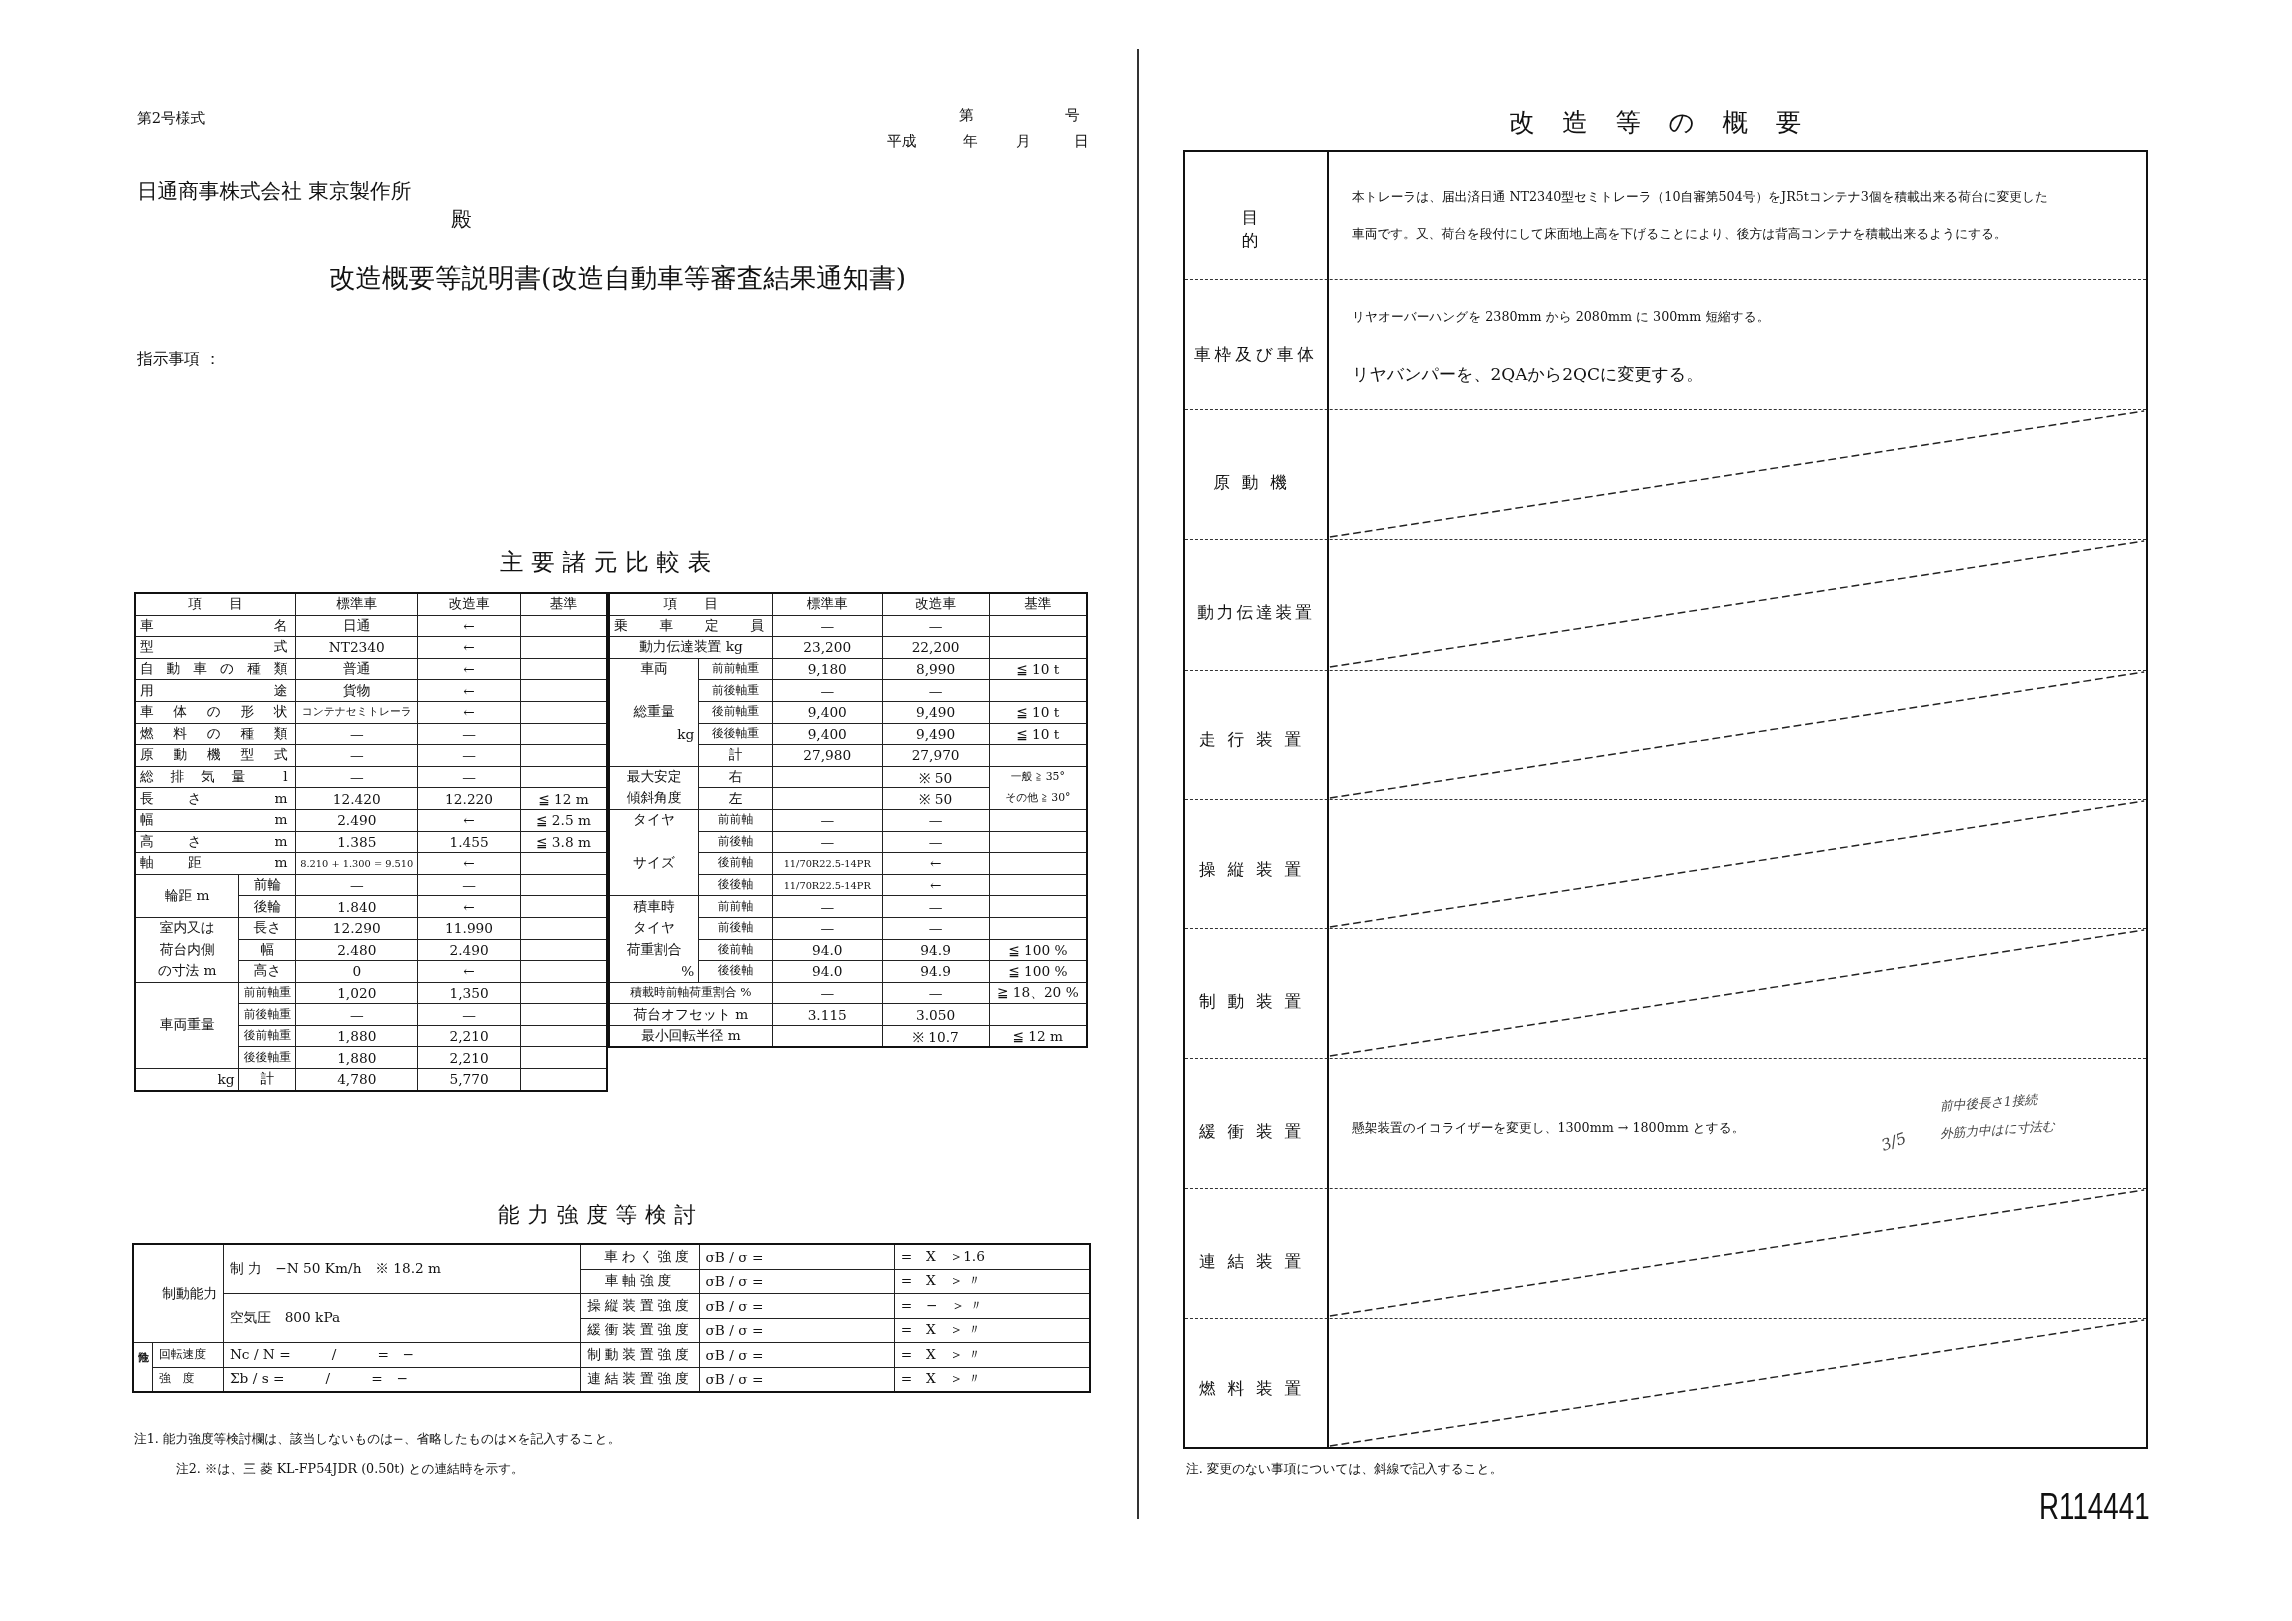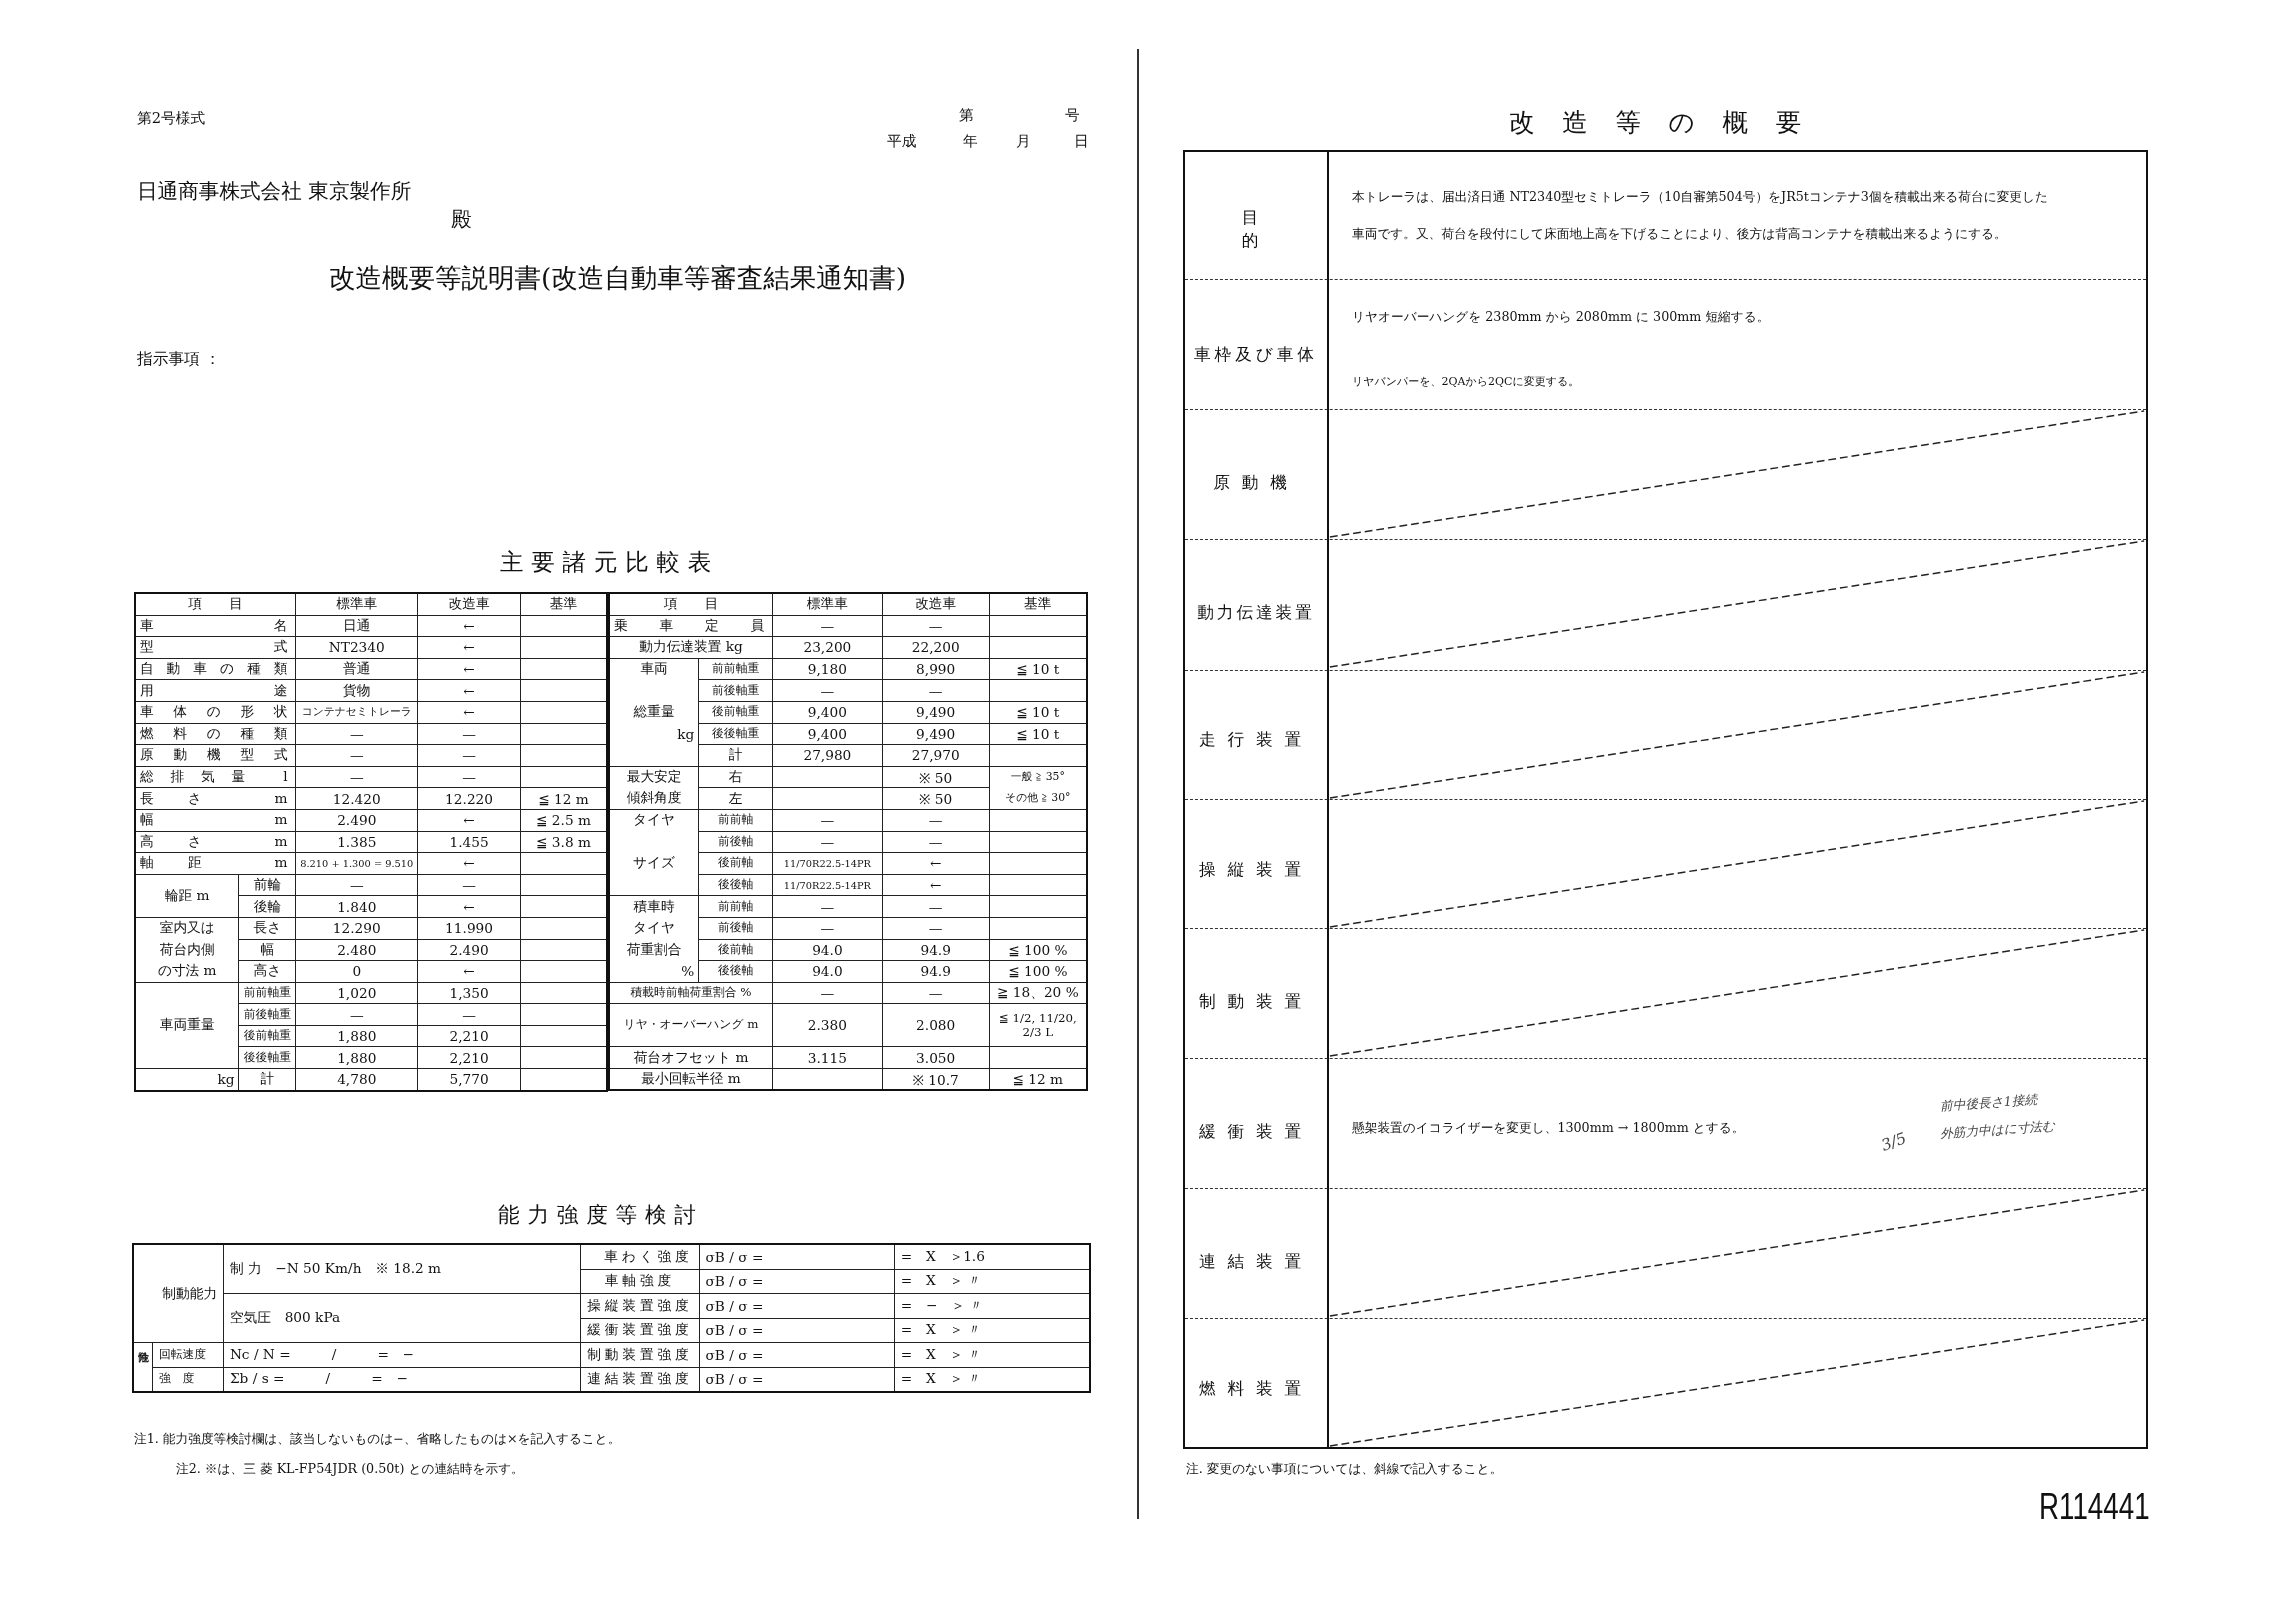--- a/index.html
+++ b/index.html
@@ -323,26 +323,20 @@
         <td>94.0</td>
         <td>94.9</td>
         <td>≦ 100 %</td>
       </tr>
   <tr>
         <td colspan="2" style="font-size:11.8px">積載時前軸荷重割合 %</td>
         <td>—</td>
         <td>—</td>
         <td>≧ 18、20 %</td>
       </tr>
-  <tr style="height:43px">
-        <td colspan="2" style="font-size:11.8px">リヤ・オーバーハング m</td>
-        <td>2.380</td>
-        <td>2.080</td>
-        <td style="font-size:11.8px;white-space:normal">≦ 1/2, 11/20, 2/3 L</td>
-      </tr>
   <tr>
         <td colspan="2">荷台オフセット m</td>
         <td>3.115</td>
         <td>3.050</td>
         <td></td>
       </tr>
   <tr>
         <td colspan="2">最小回転半径 m</td>
         <td></td>
         <td>※ 10.7</td>
@@ -414,21 +408,21 @@
 <div class="ov">
   <div class="ov-div"></div>
 
   <div class="ov-lbl" style="top:54px;">目　　　的</div>
   <div class="ov-text" style="top:37px;font-size:12.7px;">本トレーラは、届出済日通 NT2340型セミトレーラ（10自審第504号）をJR5tコンテナ3個を積載出来る荷台に変更した</div>
   <div class="ov-text" style="top:74px;font-size:12.7px;">車両です。又、荷台を段付にして床面地上高を下げることにより、後方は背高コンテナを積載出来るようにする。</div>
   <div class="ov-row" style="top:127px;"></div>
 
   <div class="ov-lbl" style="top:191px;letter-spacing:3.9px;">車枠及び車体</div>
   <div class="ov-text" style="top:157px;font-size:12.7px;">リヤオーバーハングを 2380mm から 2080mm に 300mm 短縮する。</div>
-  <div class="ov-text" style="top:222px;font-size:11px;">リヤバンパーを、2QAから2QCに変更する。</div>
+  <div class="ov-text" style="top:211px;font-size:17px;">リヤバンパーを、2QAから2QCに変更する。</div>
   <div class="ov-row" style="top:257px;"></div>
 
   <div class="ov-lbl" style="top:319px;">原動機</div>
   <svg class="diag" width="818" height="130" style="top:257px;" viewBox="0 0 835 133">
       <line x1="0" y1="131" x2="833" y2="2" stroke="#222" stroke-width="1.5" stroke-dasharray="8,4"></line>
     </svg>
   <div class="ov-row" style="top:387px;"></div>
 
   <div class="ov-lbl" style="top:449px;letter-spacing:2.9px;">動力伝達装置</div>
   <svg class="diag" width="818" height="130" style="top:387px;" viewBox="0 0 835 133">

